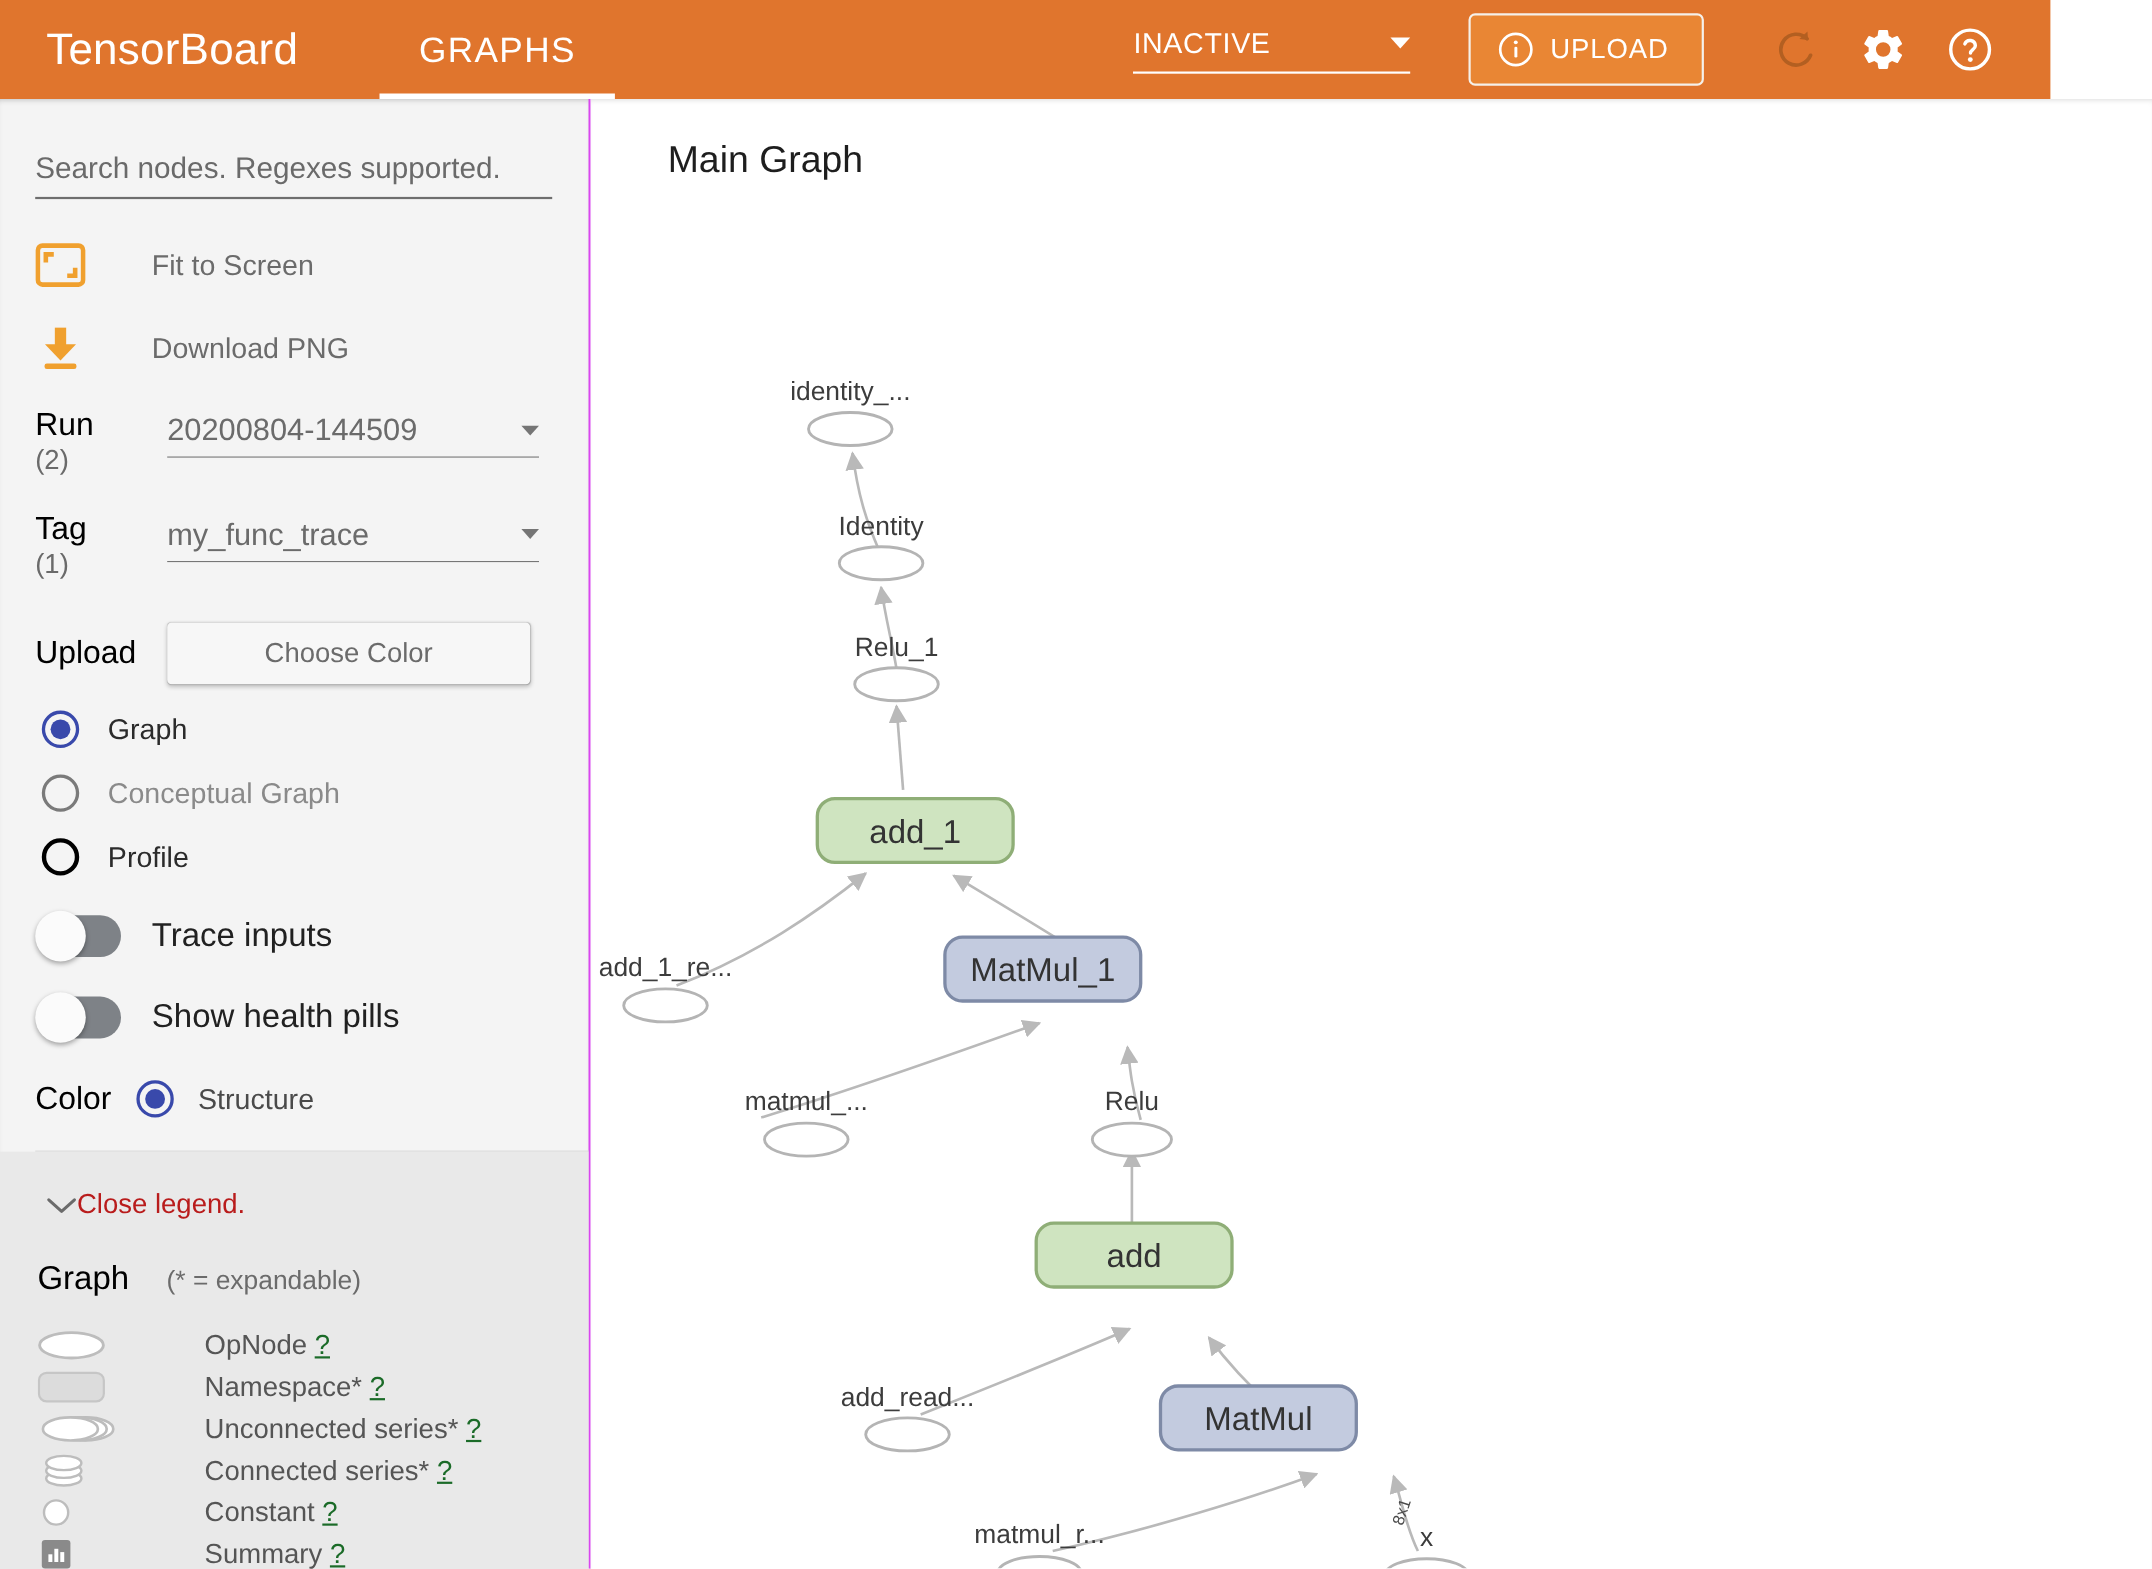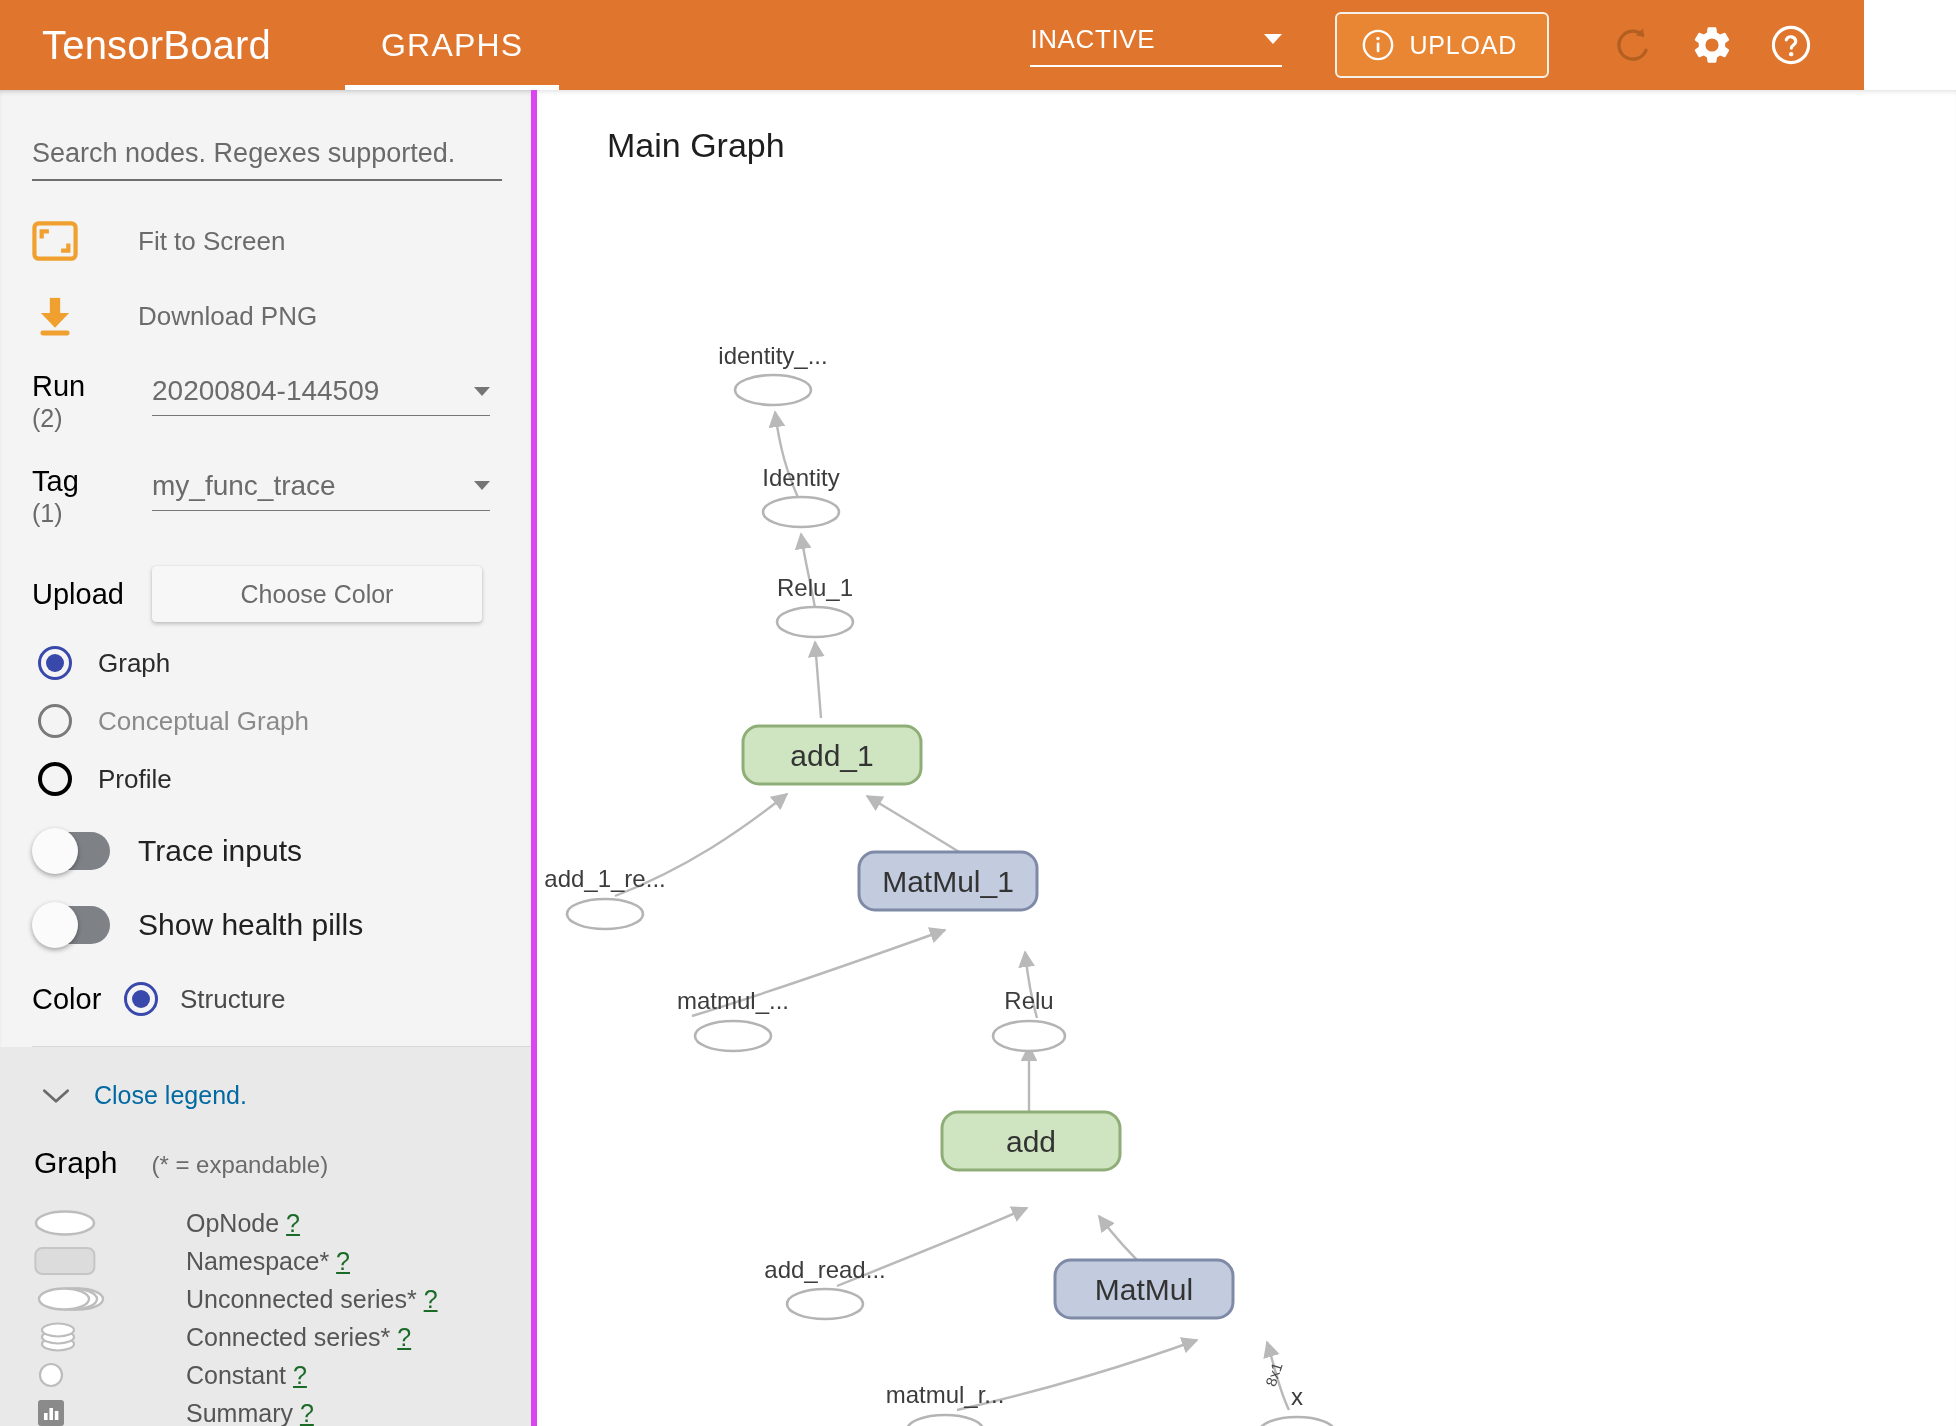--- a/index.html
+++ b/index.html
@@ -85,21 +85,21 @@
 
   
   .body-wrap {
     position: absolute; top: 90px; left: 0;
     width: 1956px; height: 1336px;
     display: flex;
   }
   .sidebar {
     width: 537px; height: 1336px;
     background: #f4f4f4;
-    border-right: 6px solid #d946ef;
+    border-right: 2px solid #d946ef;
     position: relative;
     box-shadow: inset 0 4px 6px -4px rgba(0,0,0,0.28);
   }
   .main {
     flex: 1; height: 1336px;
     background: #ffffff;
     position: relative;
     box-shadow: inset 0 4px 6px -4px rgba(0,0,0,0.18);
     overflow: hidden;
   }
@@ -230,21 +230,21 @@
   .legend {
     background: #e9e9e9;
     margin-top: 0;
     padding: 34px 0 0 0;
     height: 100%;
   }
   .legend-toggle {
     display: flex; align-items: center;
     margin-left: 42px; cursor: pointer;
   }
-  .legend-toggle .lt-label { font-size: 25px; color: #0369a1; margin-left: 24px; }
+  .legend-toggle .lt-label { font-size: 25px; color: #b91c1c; }
   .legend-head {
     display: flex; align-items: baseline;
     margin: 36px 0 0 34px;
   }
   .legend-head .lh-title { font-size: 30px; color: #000000; }
   .legend-head .lh-note { font-size: 24px; color: #6b6b6b; margin-left: 34px; }
   .legend-item {
     display: flex; align-items: center;
     height: 38px; margin-left: 34px;
   }

